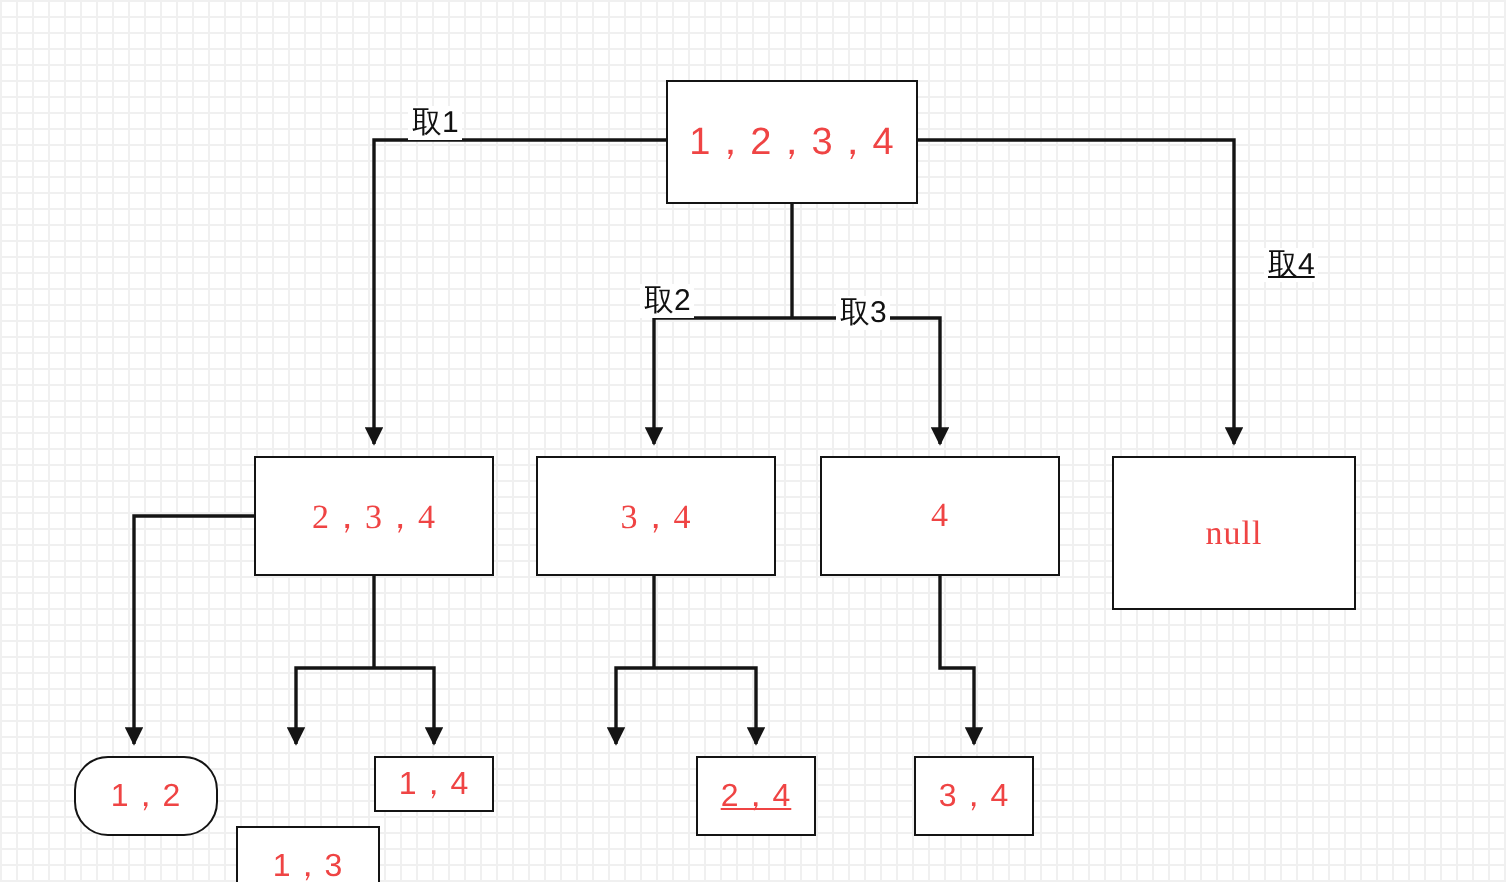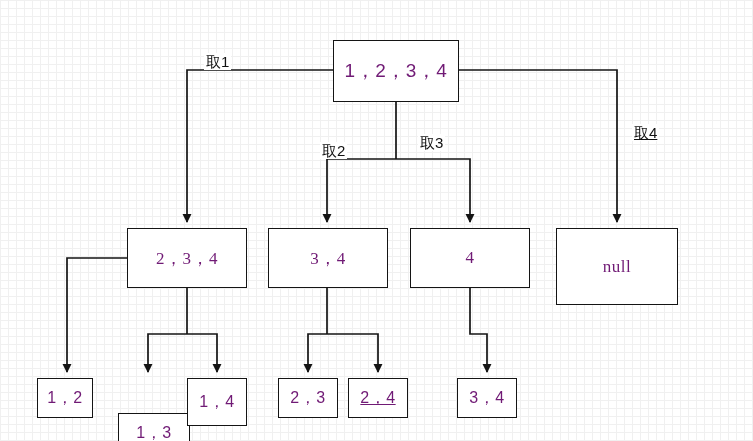--- a/index.html
+++ b/index.html
@@ -34,21 +34,21 @@
     height: 441px;
   }
   .node {
     position: absolute;
     box-sizing: border-box;
     border: 1.6px solid #141414;
     background: #ffffff;
     display: flex;
     align-items: center;
     justify-content: center;
-    color: #701a75;
+    color: #ef4444;
     letter-spacing: 0.5px;
     z-index: 3;
     white-space: nowrap;
   }
   .node-lg { font-size: 19px; }
   .node-md { font-size: 17px; font-family: Liberation Serif, serif; }
   .node-sm { font-size: 16px; }
   .edge-label {
     position: absolute;
     background: #ffffff;
@@ -108,53 +108,50 @@
   </div>
 
   <div class="node node-md" style="left:410px; top:228px; width:120px; height:60px;">
     <span>4</span>
   </div>
 
   <div class="node node-md" style="left:556px; top:228px; width:122px; height:77px;">
     <span>null</span>
   </div>
 
-  <div class="node node-sm" style="left:37px; top:378px; width:56px; height:40px;">
+  <div class="node node-sm" style="left:37px; top:378px; width:72px; height:40px;border-radius:17px;">
     <span>1，2</span>
   </div>
 
   <div class="node node-sm" style="left:118px; top:378px; width:72px; height:40px;margin-top:35px;">
     <span>1，3</span>
   </div>
 
-  <div class="node node-sm" style="left:187px; top:378px; width:60px; height:48px;">
+  <div class="node node-sm" style="left:187px; top:378px; width:60px; height:28px;">
     <span>1，4</span>
   </div>
 
-  <div class="node node-sm" style="left:278px; top:378px; width:60px; height:40px;">
-    <span>2，3</span>
-  </div>
 
   <div class="node node-sm" style="left:348px; top:378px; width:60px; height:40px;text-decoration:underline;">
     <span>2，4</span>
   </div>
 
   <div class="node node-sm" style="left:457px; top:378px; width:60px; height:40px;">
     <span>3，4</span>
   </div>
 
   <div class="edge-label" style="left:204px; top:53px;text-align:right;">
     <span>取1</span>
   </div>
 
   <div class="edge-label" style="left:320px; top:142px;">
     <span>取2</span>
   </div>
 
-  <div class="edge-label" style="left:418px; top:134px;">
+  <div class="edge-label" style="left:418px; top:148px;">
     <span>取3</span>
   </div>
 
   <div class="edge-label" style="left:632px; top:124px;text-decoration:underline;">
     <span>取4</span>
   </div>
 
 </div>
 
 </body></html>

